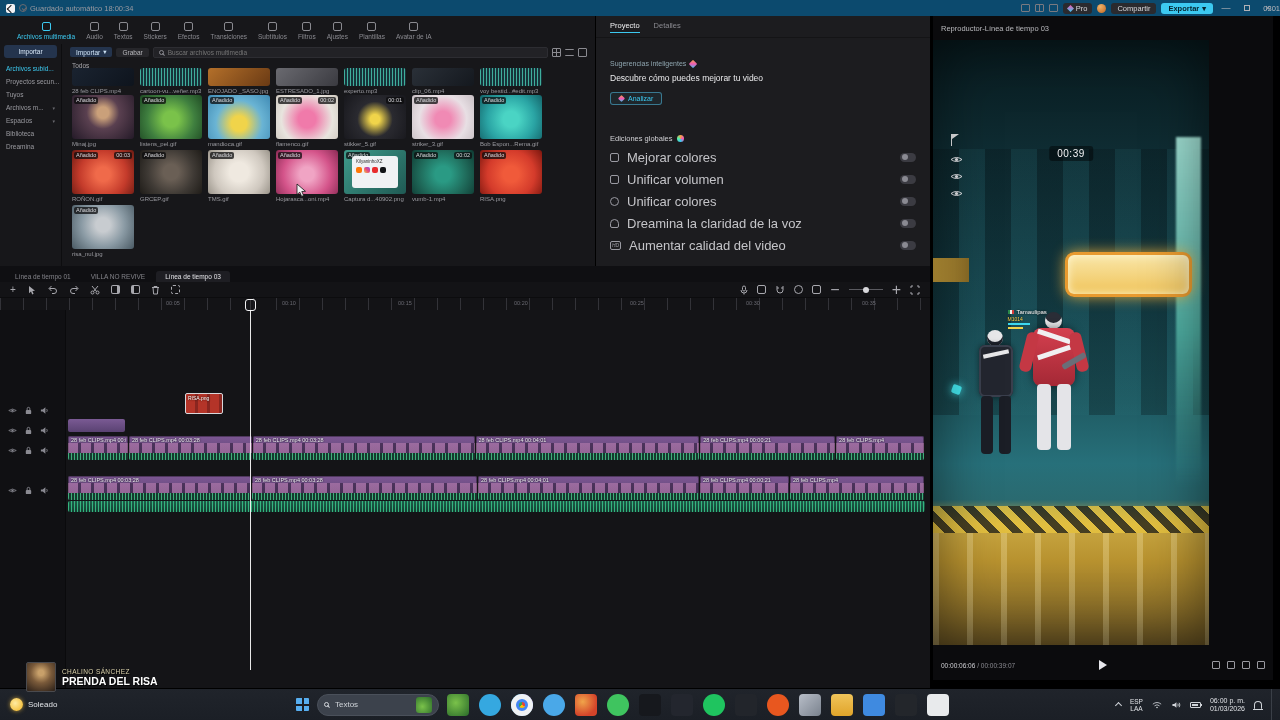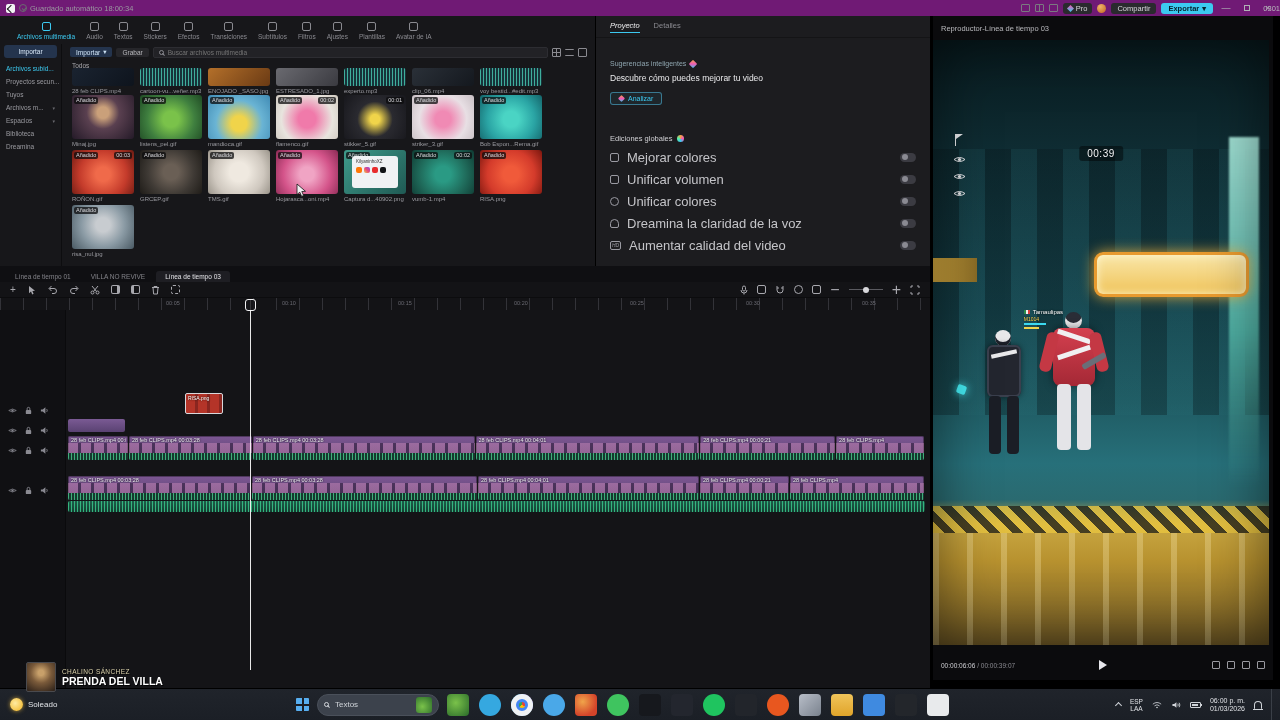--- a/index.html
+++ b/index.html
@@ -1,20 +1,20 @@
 <!DOCTYPE html>
 <html style="--accent: #3cc9f0; --clip-purple: #6e5287; --audio-green: #1d5c49; --export-button: #3cc9f0; --taskbar-bg: #1f232a;"><head>
 <meta charset="utf-8">
 <style>
   * { box-sizing:border-box; margin:0; padding:0; }
   html,body { width:1280px; height:720px; }
   body { position:relative; background:#000; font-family:"Liberation Sans", sans-serif; color:#c8c8cc; overflow:hidden; }
 
   
-  #titlebar { position:absolute; left:0; top:0; width:1280px; height:16px; background:#701a75; display:flex; align-items:center; font-size:7.5px; color:#9a9aa0; padding:0 4px; z-index:40; }
+  #titlebar { position:absolute; left:0; top:0; width:1280px; height:16px; background:#0c4a6e; display:flex; align-items:center; font-size:7.5px; color:#9a9aa0; padding:0 4px; z-index:40; }
   .cc-logo { width:9px; height:9px; background:#f2f2f4; border-radius:2px; margin:0 4px 0 2px; position:relative; }
   .cc-logo::after { content:""; position:absolute; left:2px; top:2px; width:5px; height:5px; border-left:1.5px solid #161618; border-bottom:1.5px solid #161618; transform:rotate(45deg); }
   .cloud { width:8px; height:8px; border:1px solid #6a6a70; border-radius:50%; margin-right:3px; position:relative; }
   .cloud::after { content:""; position:absolute; left:2px; top:2px; width:3px; height:1.5px; border-left:1px solid #6a6a70; border-bottom:1px solid #6a6a70; transform:rotate(-45deg); }
   .tb-c { position:absolute; left:0; right:0; text-align:right; color:#b8b8bc; font-size:7.5px; pointer-events:none; }
   .tb-r { margin-left:auto; display:flex; align-items:center; gap:5px; z-index:2; }
   .tb-ic { width:9px; height:8px; border:1px solid #7a7a80; border-radius:1px; }
   .tb-ic.split::after { content:""; display:block; width:3px; height:6px; border-right:1px solid #7a7a80; }
   .pro { display:flex; align-items:center; gap:3px; background:#2a2a2e; border-radius:3px; padding:1px 5px; color:#d8d8dc; }
   .diamond { width:5px; height:5px; background:linear-gradient(135deg,#f05ab4,#3cc9f0); transform:rotate(45deg); }
@@ -56,39 +56,39 @@
   .wave { background:repeating-linear-gradient(90deg,#3fae9c 0 1px, rgba(0,0,0,0) 1px 3px), #17333a !important; }
   .scard { position:absolute; left:8px; top:6px; right:8px; bottom:6px; background:#f0f2f4; border-radius:3px; padding:3px 4px; }
   .scard .cap { font-size:4.5px; color:#333; white-space:nowrap; overflow:hidden; }
   .appdots { display:flex; gap:2px; margin-top:3px; }
   .appdots span { width:6px; height:6px; border-radius:2px; display:inline-block; }
 
   
   #details { position:absolute; left:595px; top:16px; width:335px; height:250px; background:#1c1c1f; border-left:1px solid #000; }
   .dtabs { display:flex; gap:14px; padding:5px 14px 4px 14px; font-size:7.5px; border-bottom:1px solid #141416; }
   .dtab { color:#8a8a90; padding-bottom:2px; }
-  .dtab.active { color:#f0f0f2; border-bottom:1.5px solid var(--accent,#3cc9f0);font-style:italic; }
+  .dtab.active { color:#f0f0f2; border-bottom:1.5px solid var(--accent,#3cc9f0); }
   .smart-t { position:absolute; left:14px; top:44px; font-size:7px; color:#8fa6b0; display:flex; gap:4px; align-items:center; }
   .sparkle { width:6px; height:6px; background:linear-gradient(135deg,#f0a44a,#f05ab4 50%,#3cc9f0); transform:rotate(45deg); border-radius:1px; }
   .smart-d { position:absolute; left:14px; top:57px; font-size:8.5px; color:#eaeaec; }
   .analyze { position:absolute; left:14px; top:76px; display:flex; align-items:center; gap:4px; border:1px solid rgba(80,190,230,.55); color:var(--accent,#3cc9f0); font-size:7px; padding:2px 8px; border-radius:3px; background:rgba(60,200,240,.06); }
   .gtitle { position:absolute; left:14px; top:118px; font-size:7.5px; color:#d0d0d4; display:flex; gap:4px; align-items:center; }
   .gico { width:7px; height:7px; border-radius:50%; background:conic-gradient(#f0a44a,#f05ab4,#3cc9f0,#5af0a4,#f0a44a); }
   .opts { position:absolute; left:0; top:130px; right:0; }
   .opt { height:22px; display:flex; align-items:center; gap:8px; padding:0 14px; }
   .oi { width:9px; height:9px; border:1px solid #9a9aa2; border-radius:2px; flex:0 0 auto; }
   .oi.hd { border-radius:2px; font-size:5px; color:#9a9aa2; display:flex; align-items:center; justify-content:center; width:11px; }
   .opt .ol { font-size:13px; color:#c4c4c8; flex:1; }
   .tgl { width:16px; height:9px; border-radius:5px; background:#3b3b42; position:relative; }
   .tgl::after { content:""; position:absolute; left:1.5px; top:1.5px; width:6px; height:6px; border-radius:50%; background:#8a8a92; }
 
   
   #preview { position:absolute; left:933px; top:16px; width:340px; height:664px; background:#0b0b0d; }
   .pv-h { height:24px; display:flex; align-items:center; padding:0 8px; font-size:7.5px; color:#b8b8bc; }
-  #video { position:absolute; left:0; top:24px; width:336px; height:605px; overflow:hidden; background:linear-gradient(180deg,#081a1e 0%,#103037 22%,#174750 45%,#1f5b63 60%,#27707a 70%,#2a6a70 76%,#c9a843 80%,#b8922f 86%,#6a5524 100%); }
+  #video { position:absolute; left:0; top:24px; width:276px; height:605px; overflow:hidden; background:linear-gradient(180deg,#081a1e 0%,#103037 22%,#174750 45%,#1f5b63 60%,#27707a 70%,#2a6a70 76%,#c9a843 80%,#b8922f 86%,#6a5524 100%); }
   .backwall { position:absolute; left:0; right:0; top:18%; height:44%; background:repeating-linear-gradient(90deg, rgba(8,24,28,.55) 0 26px, rgba(40,110,118,.25) 26px 52px); opacity:.6; }
   .glowpillar { position:absolute; left:88%; top:16%; width:9%; height:58%; background:linear-gradient(180deg,#aef0e2,#55b8aa 55%,rgba(60,140,130,0)); filter:blur(1px); opacity:.9; }
   .beamy { position:absolute; left:0; top:36%; width:13%; height:4%; background:linear-gradient(90deg,#d4a93f,#8a6c26); }
   .banner { position:absolute; left:48%; top:35%; width:46%; height:7.5%; border-radius:9px; background:linear-gradient(180deg,#f9e6a8,#f0c45a); border:3px solid #e89a2f; box-shadow:0 0 14px rgba(242,178,58,.85), inset 0 0 8px #fff6d2; }
   .hazard { position:absolute; left:0; right:0; top:77%; height:4.5%; background:repeating-linear-gradient(45deg,#e8c43f 0 8px,#26251a 8px 16px); opacity:.8; }
   .floorshine { position:absolute; left:0; right:0; top:81.5%; bottom:0; background:repeating-linear-gradient(90deg, rgba(255,242,190,.28) 0 6px, rgba(0,0,0,0) 6px 34px); }
   .gtimer { position:absolute; left:50%; top:17.5%; transform:translateX(-50%); background:rgba(0,0,0,.45); border-radius:3px; padding:2px 8px; color:#f2f2f4; font-size:10px; letter-spacing:.5px; }
   .spect { position:absolute; left:6%; top:19%; display:flex; flex-direction:column; gap:8px; }
   .flagw { position:absolute; left:6.5%; top:15.5%; width:1.5px; height:12px; background:#e8e8ea; }
   .flagw::after { content:""; position:absolute; left:1.5px; top:0; border-left:7px solid #e8e8ea; border-bottom:5px solid transparent; }
@@ -740,21 +740,21 @@
   <div class="audiostrip"></div>
 
   <div class="ph-head"></div>
   <div class="ph-line"></div>
 </div>
 
 <div id="music">
   <div class="album"></div>
   <div>
     <div class="m-art">CHALINO SÁNCHEZ</div>
-    <div class="m-tit">PRENDA DEL VILLA</div>
+    <div class="m-tit">PRENDA DEL RISA</div>
   </div>
 </div>
 
 <div id="taskbar">
   <div class="weather">
     <span class="sun"></span>
     <span>Soleado</span>
   </div>
   <div class="tb-center">
     <span class="winlogo"></span>

